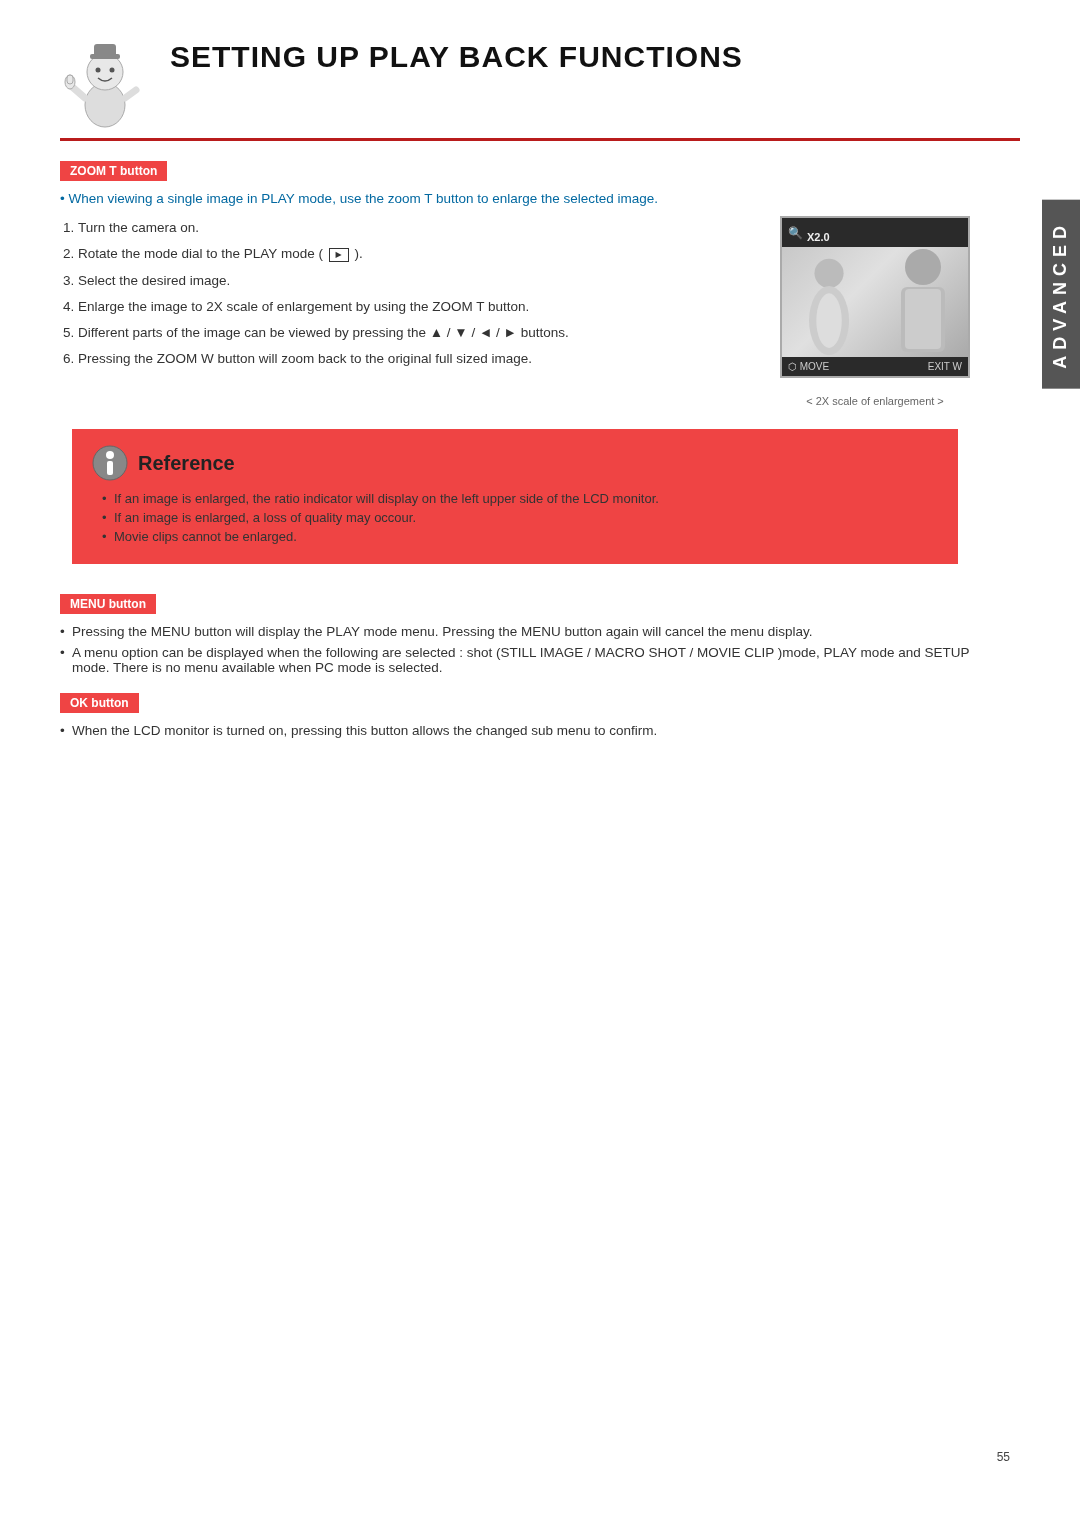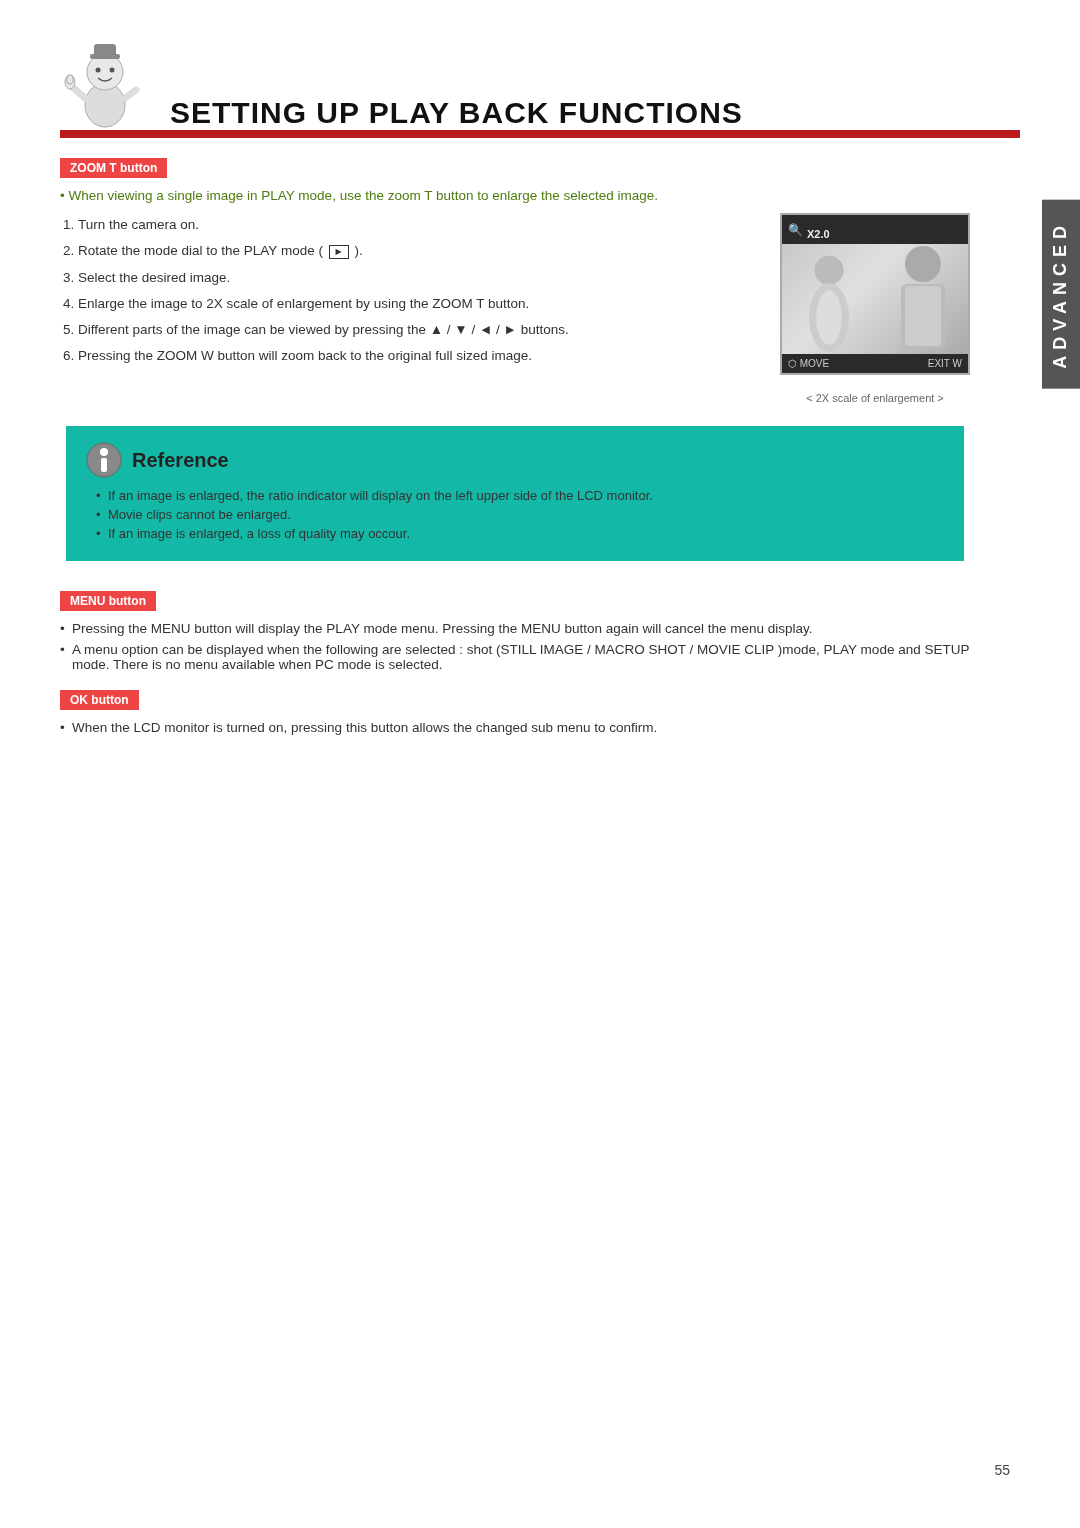--- a/index.html
+++ b/index.html
@@ -17,24 +17,24 @@
     .page-container {
       width: 1080px;
       min-height: 1528px;
       padding: 40px 60px 60px 60px;
       position: relative;
     }
 
     
     .header {
       display: flex;
-      align-items: flex-end;
+      align-items: flex-start;
       margin-bottom: 10px;
-      border-bottom: 8px solid #b91c1c;
-      padding-bottom: 0;
+      border-bottom: 3px solid #b91c1c;
+      padding-bottom: 8px;
     }
 
     .mascot-icon {
       width: 90px;
       height: 90px;
       margin-right: 20px;
       flex-shrink: 0;
     }
 
     .page-title {
@@ -80,21 +80,21 @@
     }
 
     
     .zoom-section {
       margin-top: 20px;
     }
 
     .zoom-intro {
       margin-bottom: 10px;
       font-size: 13.5px;
-      color: #4d7c0f;
+      color: #0369a1;
     }
 
     .zoom-intro::before {
       content: "•  ";
     }
 
     
     .steps-image-row {
       display: flex;
       align-items: flex-start;
@@ -196,24 +196,24 @@
 
     .lcd-caption {
       text-align: center;
       font-size: 11px;
       color: #666;
       margin-top: 17px;
     }
 
     
     .reference-box {
-      background: #14b8a6;
+      background: #ef4444;
       border: none;
       padding: 16px 20px;
-      margin: 22px 6px;
+      margin: 22px 12px;
     }
 
     .reference-header {
       display: flex;
       align-items: center;
       gap: 10px;
       margin-bottom: 10px;
     }
 
     .reference-icon {
@@ -281,23 +281,23 @@
 
     .ok-text::before {
       content: "•";
       position: absolute;
       left: 0;
     }
 
     
     .page-number {
       position: absolute;
-      bottom: 50px;
+      bottom: 64px;
       right: 70px;
-      font-size: 14px;
+      font-size: 12px;
       color: #444;
     }
 
     
     .play-icon-inline {
       display: inline-block;
       border: 1.5px solid #333;
       width: 20px;
       height: 14px;
       vertical-align: middle;
@@ -406,22 +406,22 @@
           <svg viewBox="0 0 36 36" xmlns="http://www.w3.org/2000/svg">
             <circle cx="18" cy="18" r="17" fill="#888" stroke="#666" stroke-width="1"></circle>
             <circle cx="18" cy="10" r="4" fill="#fff"></circle>
             <rect x="15" y="16" width="6" height="14" rx="2" fill="#fff"></rect>
           </svg>
         </div>
         <span class="reference-title">Reference</span>
       </div>
       <ul class="reference-items">
         <li>If an image is enlarged, the ratio indicator will display on the left upper side of the LCD monitor.</li>
+        <li>If an image is enlarged, a loss of quality may occour.</li>
         <li>Movie clips cannot be enlarged.</li>
-        <li>If an image is enlarged, a loss of quality may occour.</li>
       </ul>
     </div>
 
     <div class="menu-section">
       <div class="section-badge">MENU button</div>
       <p class="menu-text">Pressing the MENU button will display the PLAY mode menu. Pressing the MENU button again will cancel the menu display.</p>
       <p class="menu-text">A menu option can be displayed when the following are selected : shot (STILL IMAGE / MACRO SHOT / MOVIE CLIP )mode, PLAY mode and SETUP mode. There is no menu available when PC mode is selected.</p>
     </div>
 
     <div class="ok-section">

